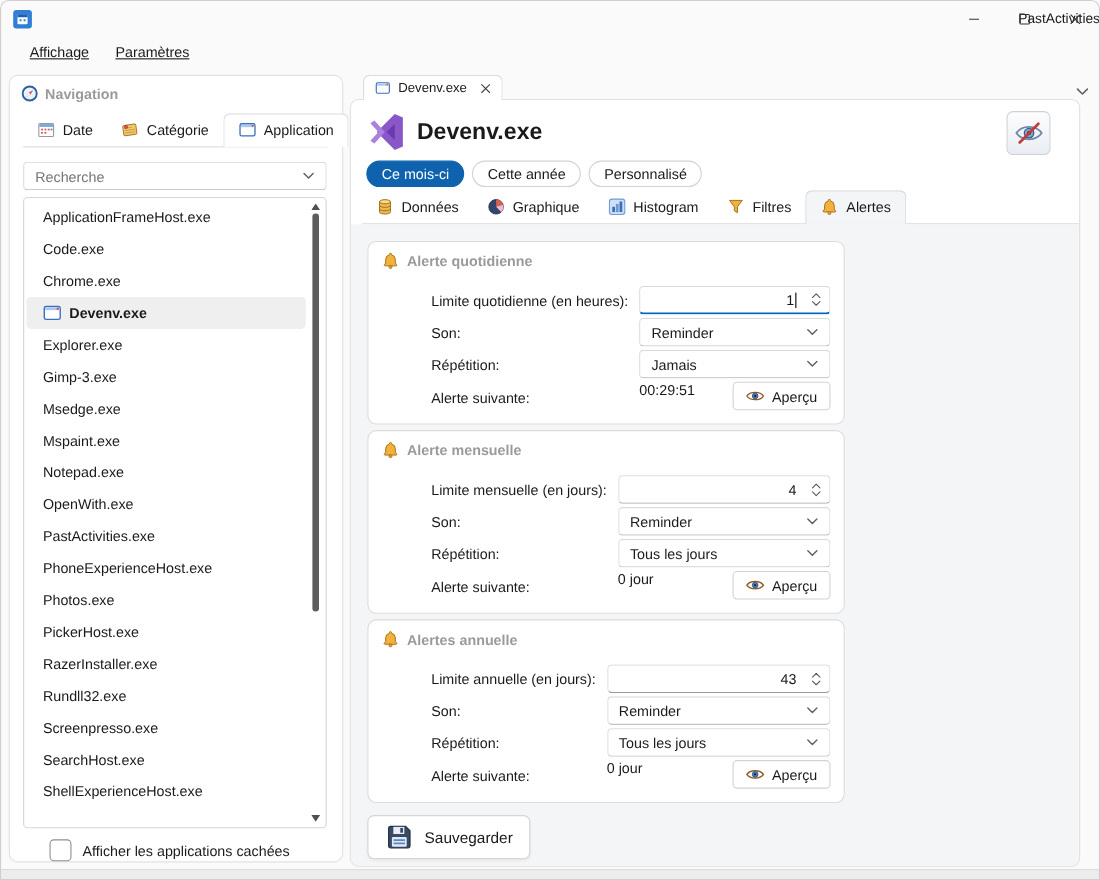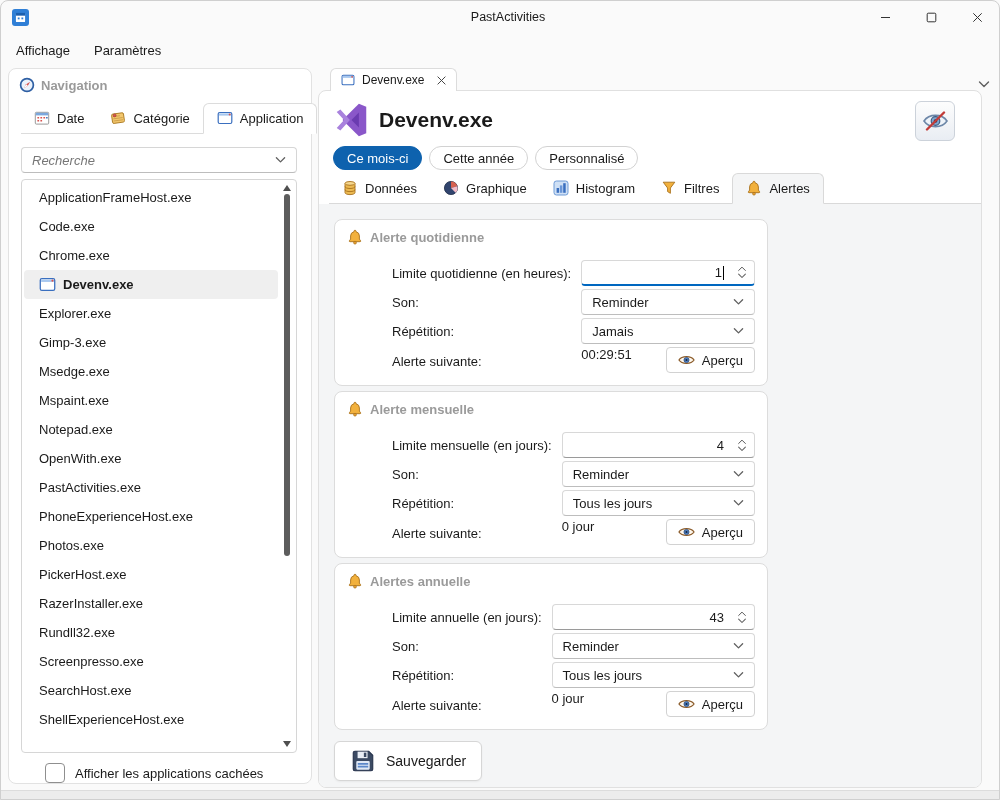--- a/index.html
+++ b/index.html
@@ -4,38 +4,38 @@
 <style>
   * { margin:0; padding:0; box-sizing:border-box; }
   html,body { width:1000px; height:800px; }
   body { font-family:"Liberation Sans", sans-serif; background:#fafafa; position:relative; overflow:hidden; color:#1a1a1a; }
   .window-edge { position:absolute; inset:0; border:1px solid #cfcfcf; border-radius:8px 8px 0 0; pointer-events:none; z-index:99; }
 
   
   .titlebar { position:absolute; left:0; top:0; width:1000px; height:35px; }
   .app-icon { position:absolute; left:12px; top:9px; width:17px; height:17px; background:#2f7fd6; border-radius:3px; display:flex; align-items:center; justify-content:center; }
   .app-icon svg { width:11px; height:11px; }
-  .win-title { position:absolute; left:16px; right:0; top:10px; text-align:center; font-size:12.5px; color:#1a1a1a; }
+  .win-title { position:absolute; left:16px; right:0; top:10px; text-align:right; font-size:12.5px; color:#1a1a1a; }
   .win-controls { position:absolute; right:0; top:0; height:35px; display:flex; }
   .win-btn { width:46px; height:35px; display:flex; align-items:center; justify-content:center; }
   .win-btn svg { width:11px; height:11px; }
 
   
-  .menubar { position:absolute; left:4px; top:36px; height:26px; display:flex; align-items:flex-end; }
+  .menubar { position:absolute; left:15px; top:36px; height:26px; display:flex; align-items:flex-start;text-decoration:underline; }
   .menu-item { font-size:13px; padding:4px 12px; border-radius:4px; }
 
   
   .sidebar { position:absolute; left:8px; top:68px; width:304px; height:716px; background:#fff; border:1px solid #e2e2e2; border-radius:8px; }
   .nav-header { position:absolute; left:10px; top:8px; display:flex; align-items:center; gap:6px; font-size:13px; font-weight:bold; color:#9a9a9a; }
   .nav-header svg { width:16px; height:16px; }
   .side-tabs { position:absolute; left:12px; right:12px; top:35px; height:30px; display:flex; align-items:flex-end; border-bottom:1px solid #dcdcdc; }
   .side-tab { display:flex; align-items:center; gap:7px; font-size:13px; padding:6px 13px 7px; color:#1a1a1a; }
   .side-tab svg { width:16px; height:16px; }
   .side-tab.active { background:#fff; border:1px solid #dcdcdc; border-bottom:1px solid #fff; margin-bottom:-1px; border-radius:6px 6px 0 0; }
-  .search-box { position:absolute; left:12px; right:14px; top:78px; height:26px; border:1px solid #d6d6d6; border-bottom-color:#bdbdbd; border-radius:4px; background:#fff; display:flex; align-items:center; padding:0 10px;font-style:italic; }
+  .search-box { position:absolute; left:12px; right:14px; top:78px; height:26px; border:1px solid #d6d6d6; border-bottom-color:#bdbdbd; border-radius:4px; background:#fff; display:flex; align-items:center; padding:0 10px; }
   .search-placeholder { flex:1; font-size:13px; color:#767676; }
   .search-box svg { width:11px; height:8px; }
   .app-list { position:absolute; left:12px; right:14px; top:110px; height:574px; border:1px solid #d6d6d6; border-radius:4px; background:#fff; overflow:hidden; padding:3px 2px; }
   .app-item { height:29px; display:flex; align-items:center; padding-left:15px; font-size:13px; color:#1a1a1a; margin-right:16px; border-radius:4px; }
   .app-item.selected { background:#efefef; font-weight:bold; gap:7px; }
   .app-item.selected svg { width:17px; height:17px; }
   .list-scrollbar { position:absolute; right:3px; top:3px; bottom:3px; width:12px; }
   .scroll-arrow { position:absolute; left:0; width:12px; height:10px; display:flex; align-items:center; justify-content:center; }
   .scroll-arrow.up { top:0; } .scroll-arrow.down { bottom:0; }
   .scroll-arrow svg { width:8px; height:6px; }

